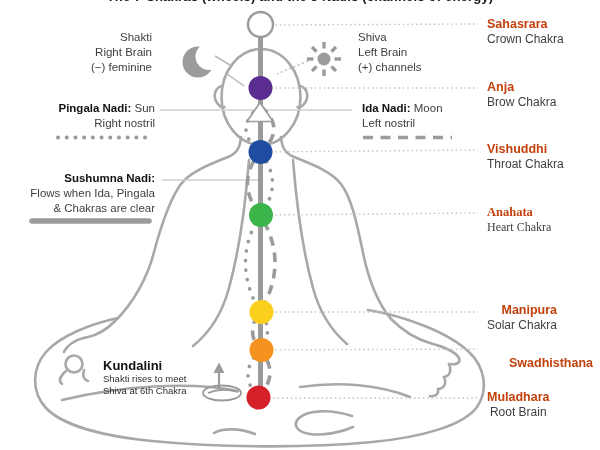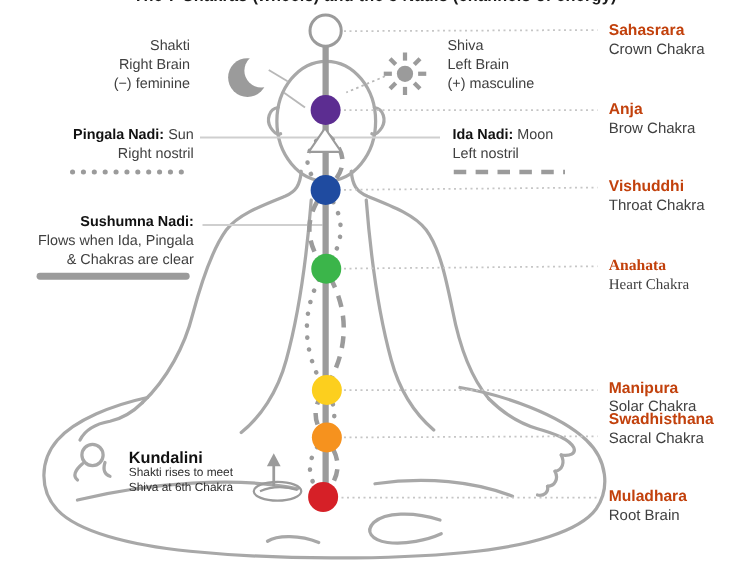--- a/index.html
+++ b/index.html
@@ -140,21 +140,21 @@
 
   <div class="kund">
     <span class="nm">Kundalini</span>
     <span class="sm">Shakti rises to meet</span>
     <span class="sm">Shiva at 6th Chakra</span>
   </div>
 
   <div class="lbl" style="top:30px;left:358px;">
     <span>Shiva</span><br>
     <span>Left Brain</span><br>
-    <span>(+) masculine</span>
+    <span>(+) channels</span>
   </div>
 
   <div class="lbl" style="top:101px;left:362px;">
     <span class="b">Ida Nadi:</span><span> Moon</span><br>
     <span>Left nostril</span>
   </div>
 
   <div class="chakra-lbl" style="top:17px;">
     <span class="nm">Sahasrara</span>
     <span class="sub">Crown Chakra</span>
@@ -164,26 +164,25 @@
     <span class="sub">Throat Chakra</span>
   </div>
   <div class="chakra-lbl" style="top:80px;">
     <span class="nm">Anja</span>
     <span class="sub">Brow Chakra</span>
   </div>
   <div class="chakra-lbl" style="top:205px;font-family:Liberation Serif, serif;">
     <span class="nm">Anahata</span>
     <span class="sub">Heart Chakra</span>
   </div>
-  <div class="chakra-lbl" style="top:303px;">
+  <div class="chakra-lbl" style="top:303px;text-align:right;">
     <span class="nm">Manipura</span>
     <span class="sub">Solar Chakra</span>
   </div>
-  <div class="chakra-lbl" style="top:328px;">
+  <div class="chakra-lbl" style="top:356px;margin-left:22px;">
     <span class="nm">Swadhisthana</span>
-    <span class="sub">Sacral Chakra</span>
   </div>
-  <div class="chakra-lbl" style="top:390px;">
+  <div class="chakra-lbl" style="top:390px;text-align:center;">
     <span class="nm">Muladhara</span>
     <span class="sub">Root Brain</span>
   </div>
 
 </div>
 
 </body></html>

